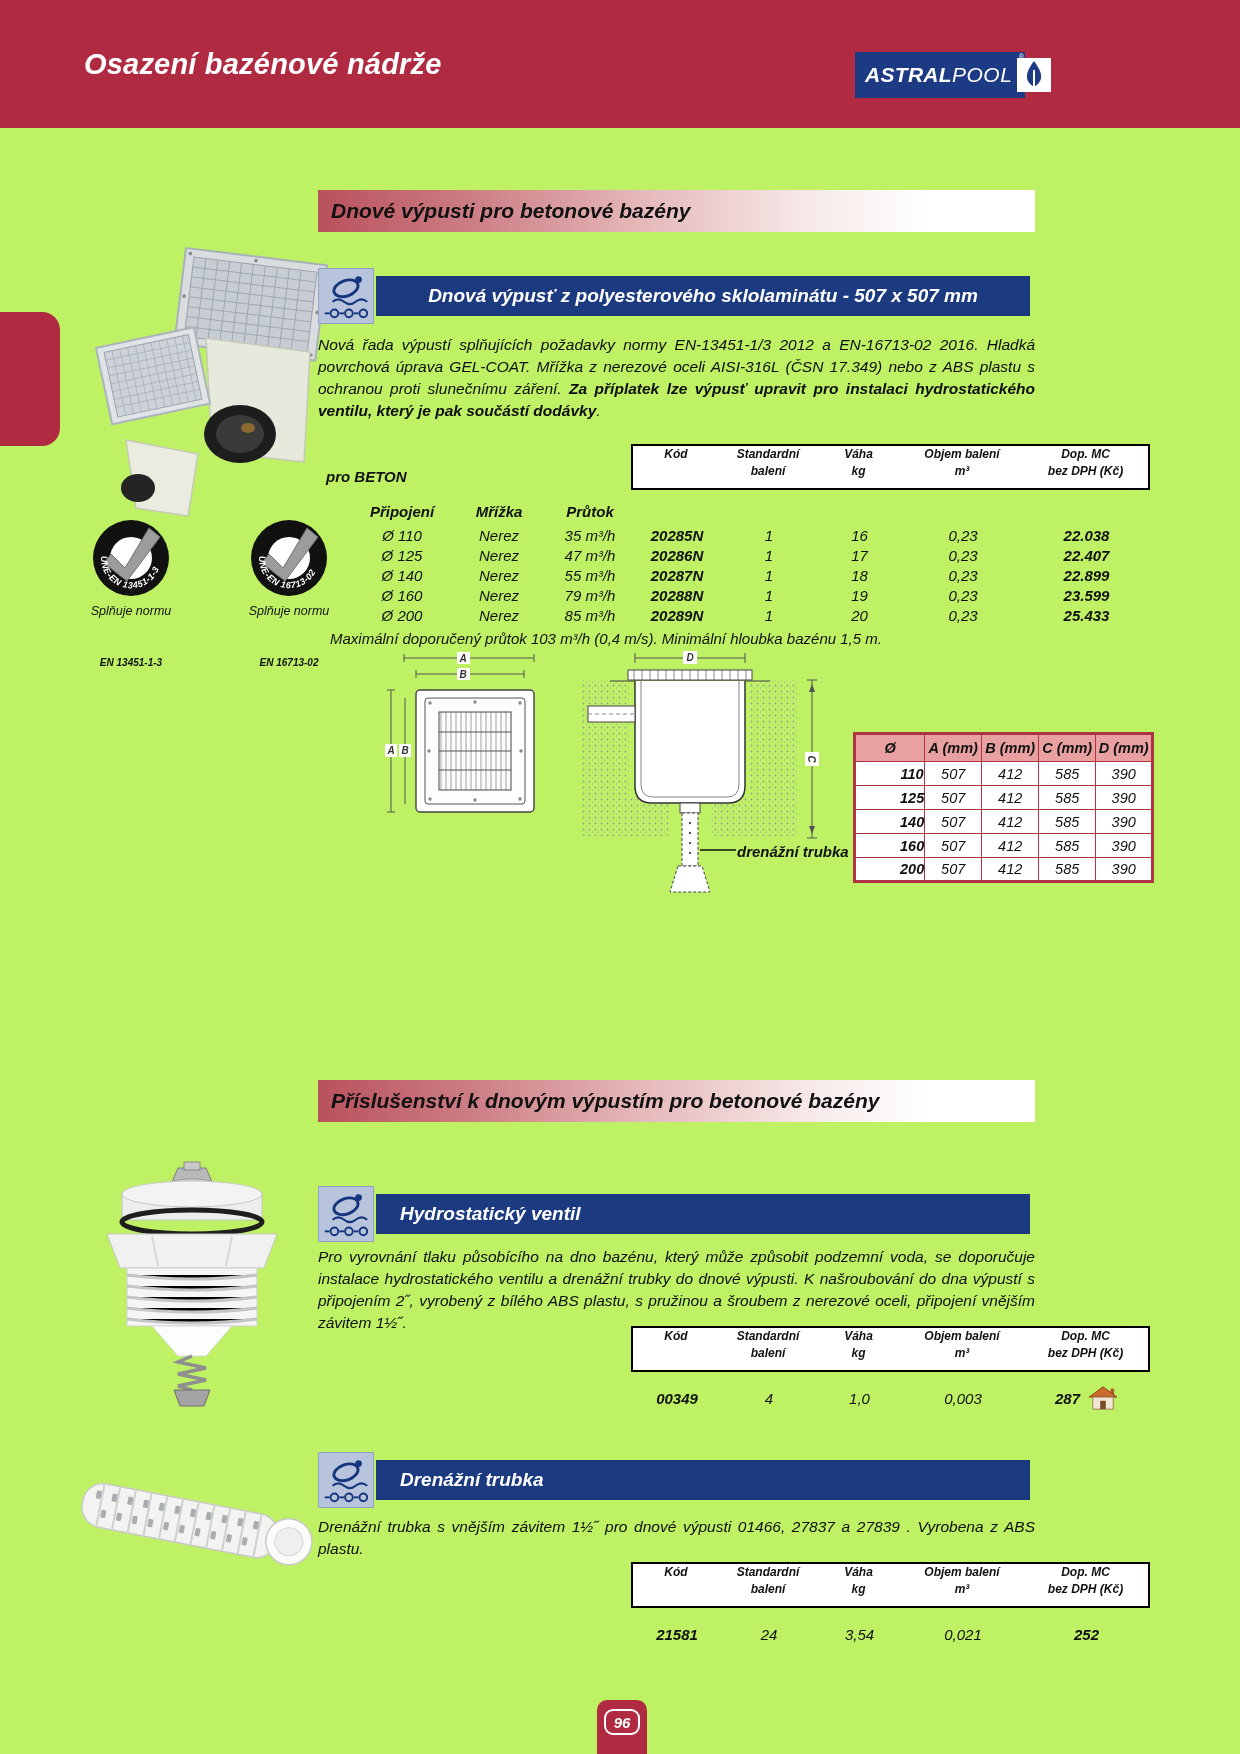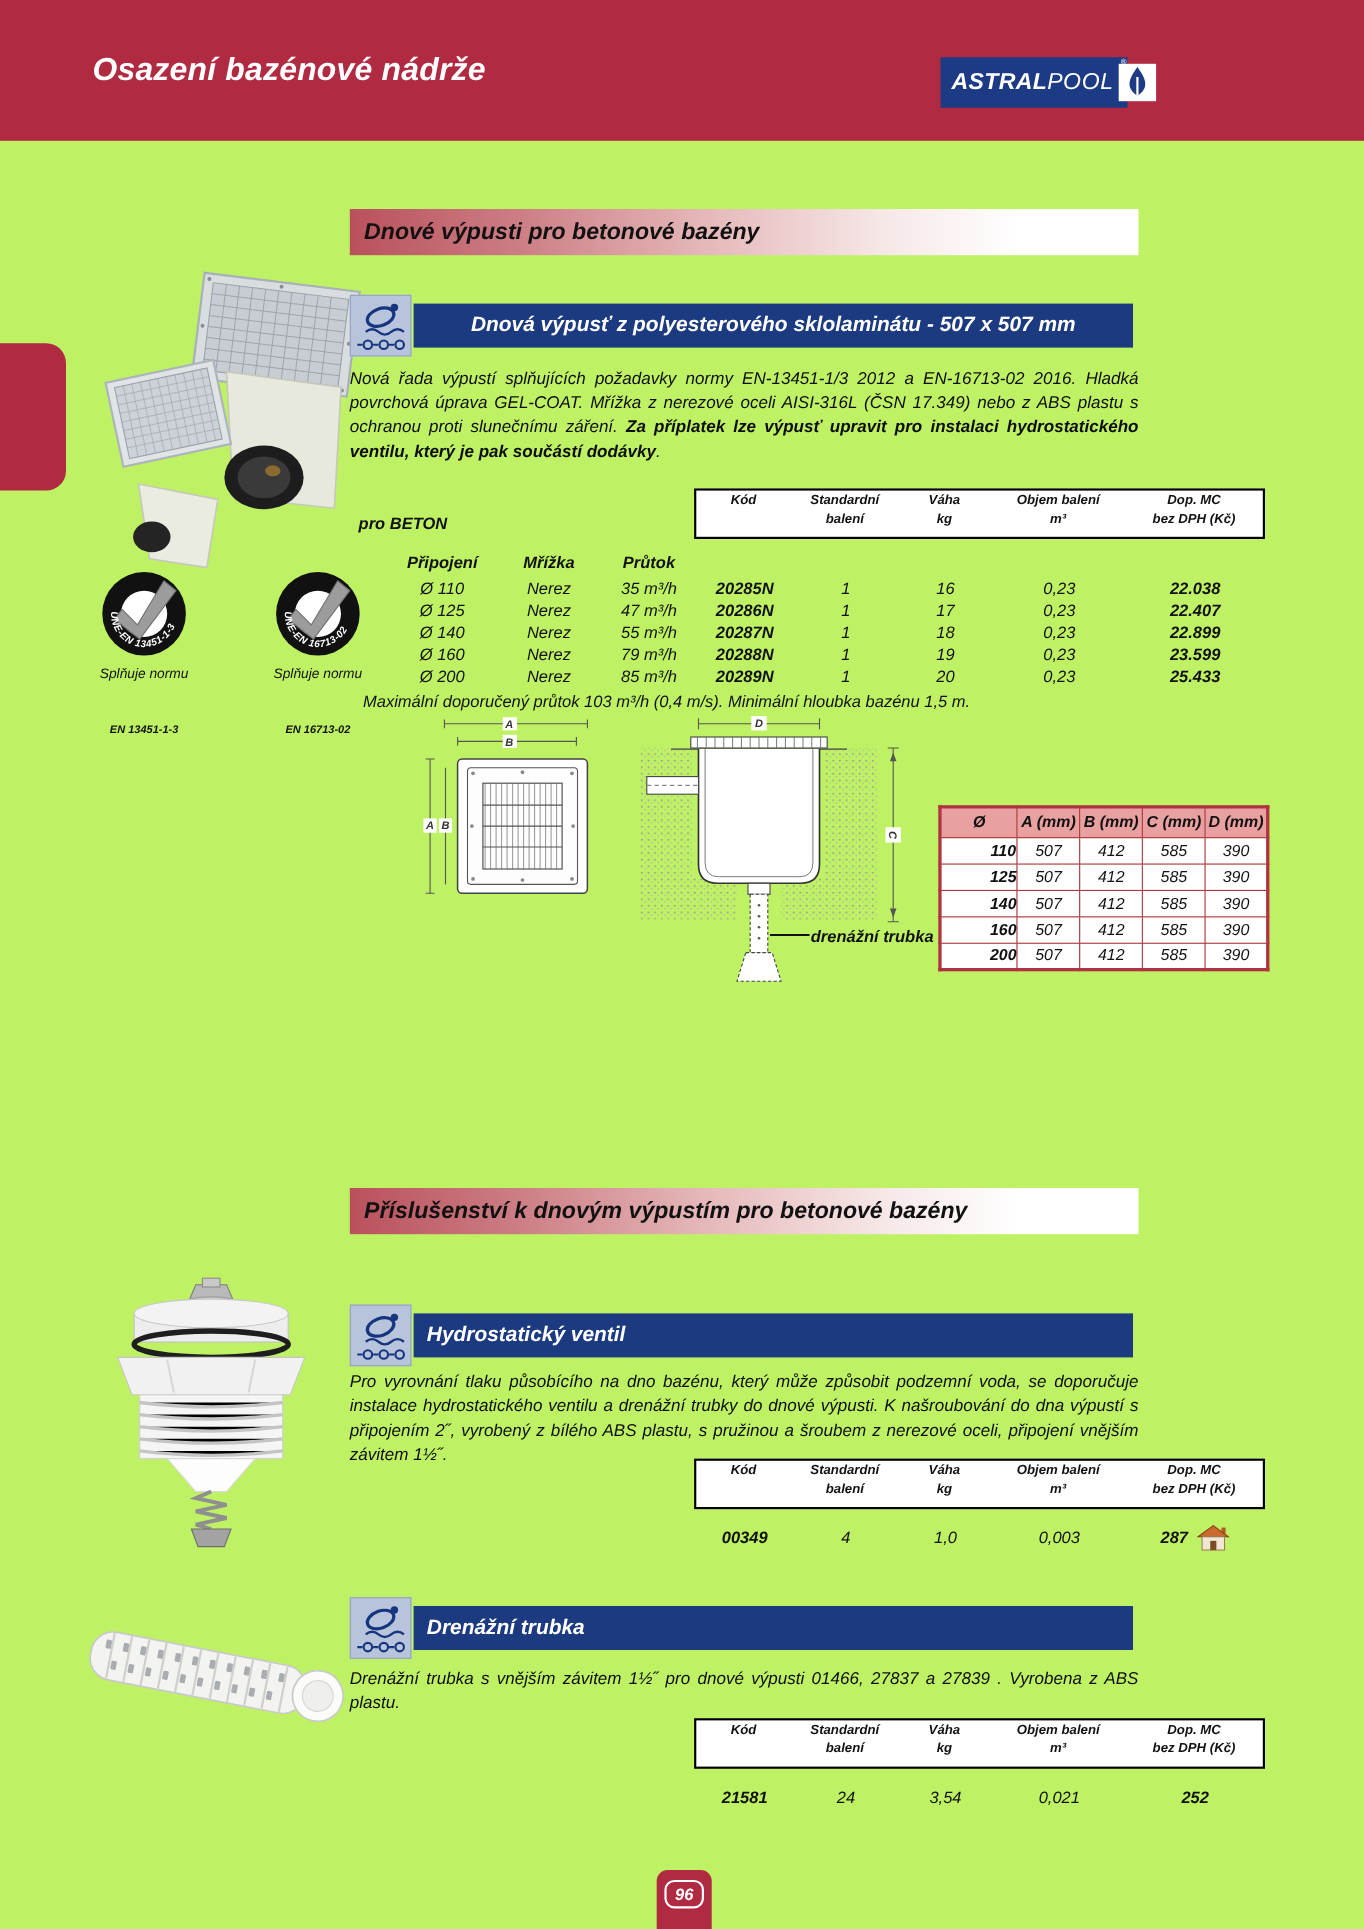--- a/index.html
+++ b/index.html
@@ -20,21 +20,21 @@
 
   
   .sec-head { position:absolute; left:318px; width:717px; height:42px; line-height:42px; padding-left:13px;
     font-size:21px; font-weight:bold; color:#111;
     background:linear-gradient(90deg,#b9515c 0%,#cd7f86 22%,#e5b8b9 45%,#f7e8e8 68%,#ffffff 85%); }
 
   
   .bar-icon { position:absolute; width:56px; height:56px; background:#b8c3dc; border:1px solid #93a2c4; }
   .blue-bar { position:absolute; width:654px; height:40px; background:#1c3a80; color:#fff; font-weight:bold; font-size:19px; display:flex; align-items:center; }
   .blue-bar.center { justify-content:center; }
-  .blue-bar.left { padding-left:12px; }
+  .blue-bar.left { padding-left:24px; }
 
   .para { position:absolute; left:318px; width:717px; font-size:15.5px; line-height:22px; text-align:justify; color:#0d0d0d; }
   .para .b { font-weight:bold; }
 
   
   .ptable { position:absolute; left:318px; width:840px; }
   .box-head { position:absolute; left:313px; top:0; width:519px; height:46px; border:2.5px solid #000; display:flex; background:#fff; }
   .bh { display:flex; flex-direction:column; justify-content:flex-start; align-items:center; font-weight:bold; font-size:12px; line-height:17px; }
   .bh.c-code{width:86px}.bh.c-pack{width:98px}.bh.c-wt{width:83px}.bh.c-vol{width:124px}.bh.c-price{width:123px}
   .t-row { position:absolute; display:flex; height:20px; align-items:center; }

